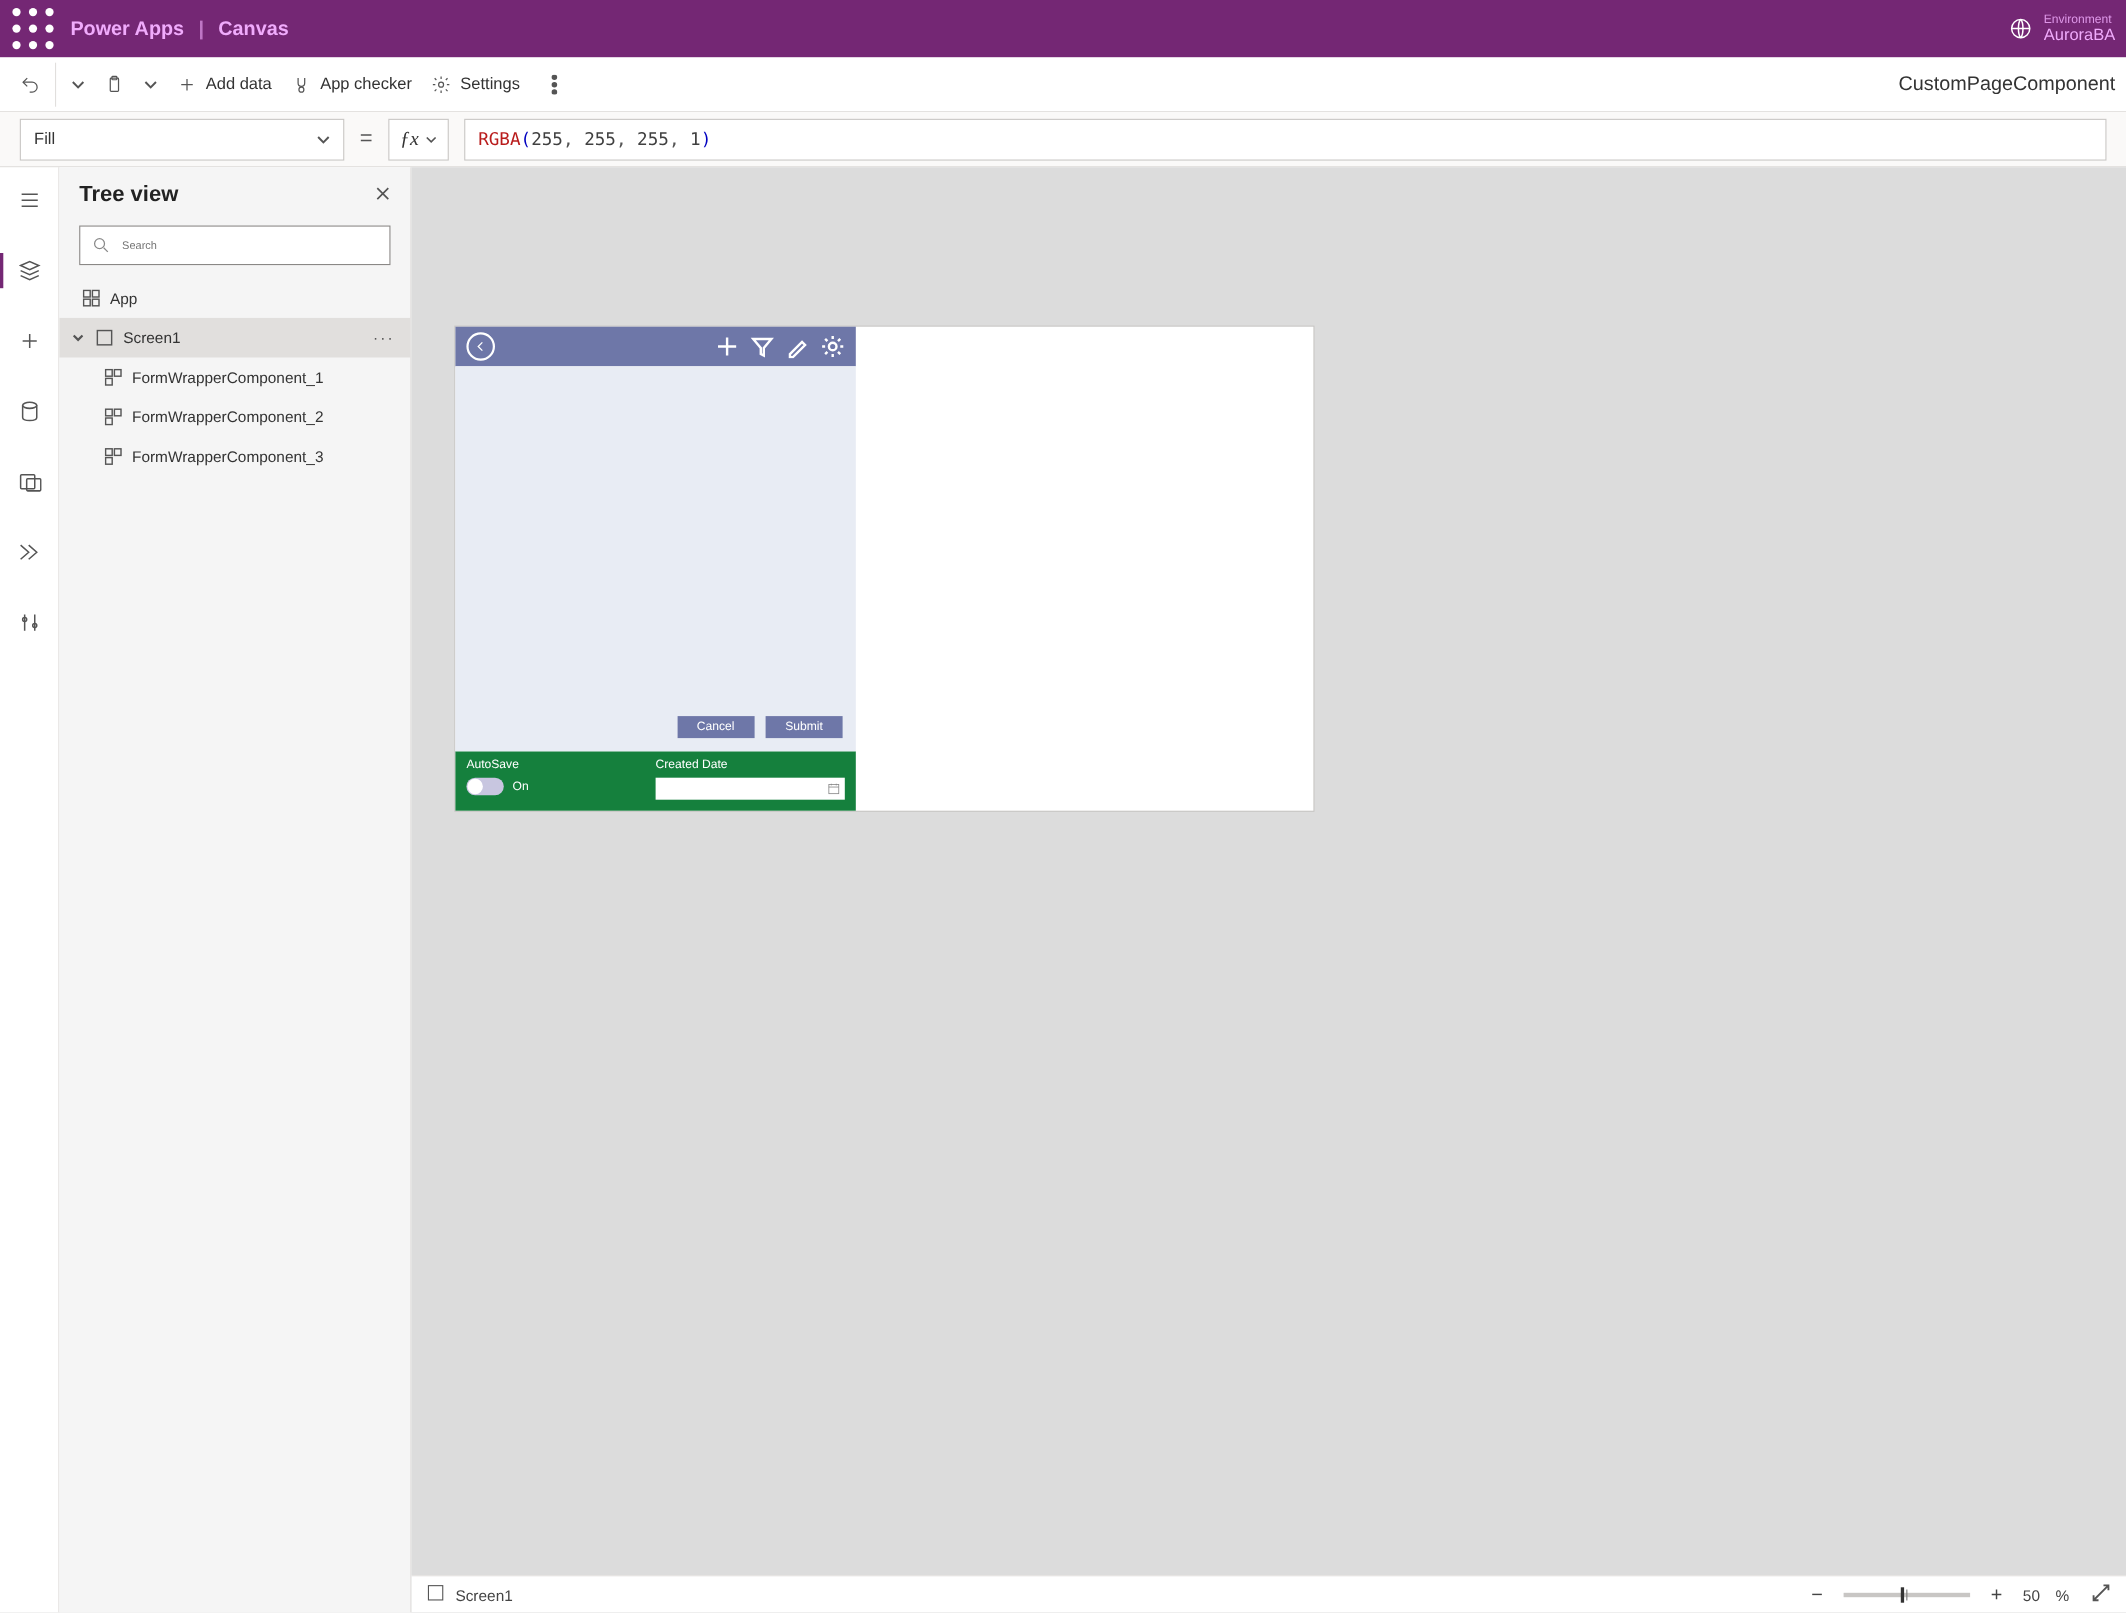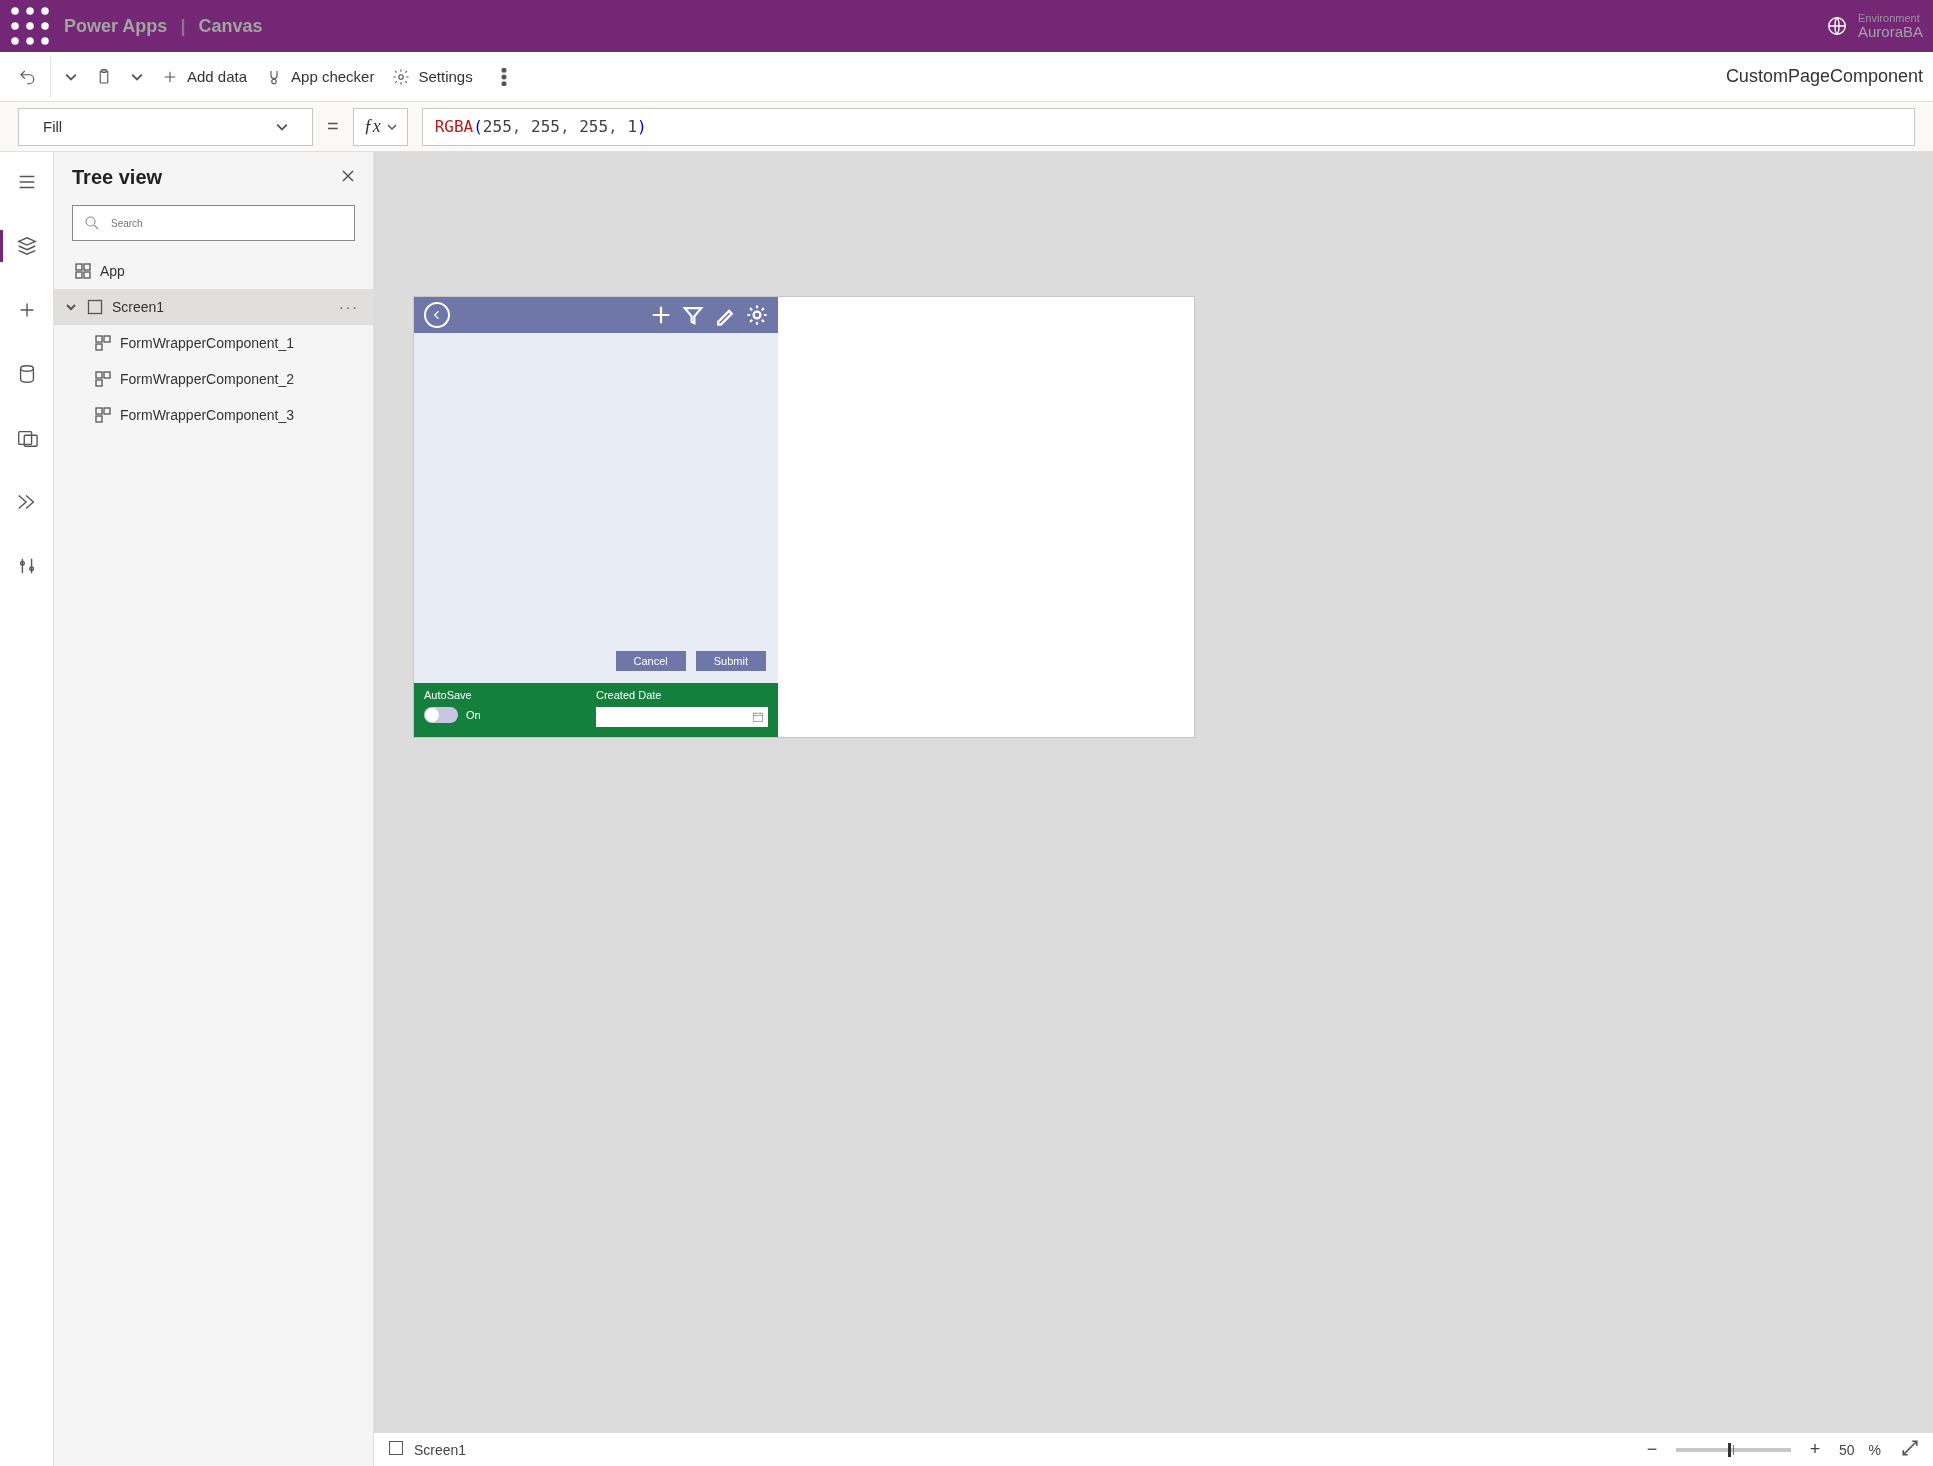--- a/index.html
+++ b/index.html
@@ -2,21 +2,21 @@
 <html><head>
 <meta charset="utf-8">
 <style>
   * { box-sizing: border-box; margin: 0; padding: 0; }
   html, body { width: 100%; height: 100%; font-family: "Segoe UI", Arial, sans-serif; font-size: 14px; color: #333; overflow: hidden;}
   body { display: flex; flex-direction: column; background: #fff; }
 
   
   .app-header {
     background: #742774;
-    color: #a3a3a3;
+    color: #f0abfc;
     height: 52px;
     display: flex;
     align-items: center;
     padding: 0 10px;
     position: relative;
   }
   .waffle {
     width: 40px; height: 40px; display:flex; align-items:center; justify-content:center; cursor:pointer;
   }
   .waffle svg { fill: #fff; }
@@ -59,21 +59,21 @@
     align-items:center;
     padding: 0 18px;
     gap: 14px;
     background:#faf9f8;
   }
   .prop-dd {
     width: 295px; height: 38px;
     border: 1px solid #c8c6c4;
     background:#fff;
     display:flex; align-items:center;
-    padding: 0 24px;
+    padding: 0 12px;
     justify-content: space-between;
     font-size:15px;
     cursor:pointer;
   }
   .eq { font-size: 20px; color:#555; }
   .fx-box {
     height:38px; display:flex; align-items:center;
     border:1px solid #c8c6c4; background:#fff;
     padding: 0 10px; gap:6px;
     cursor:pointer;

